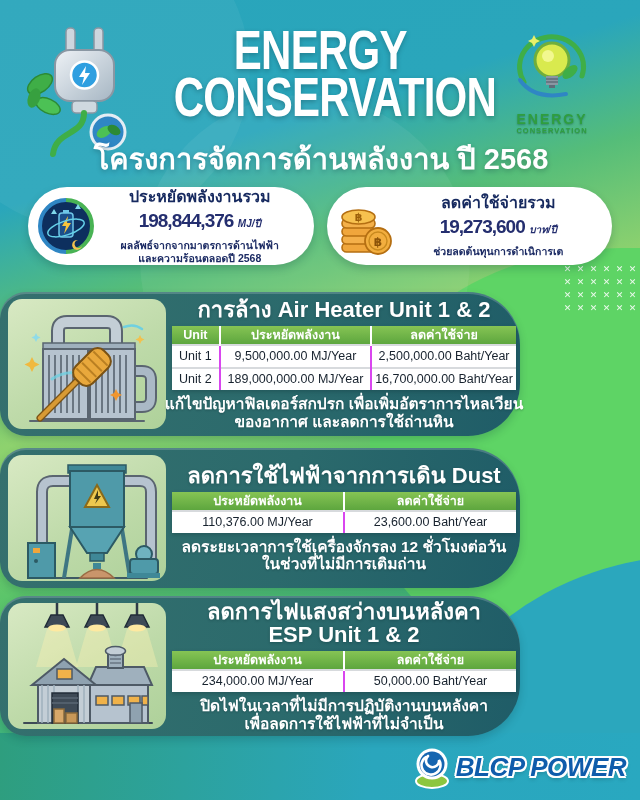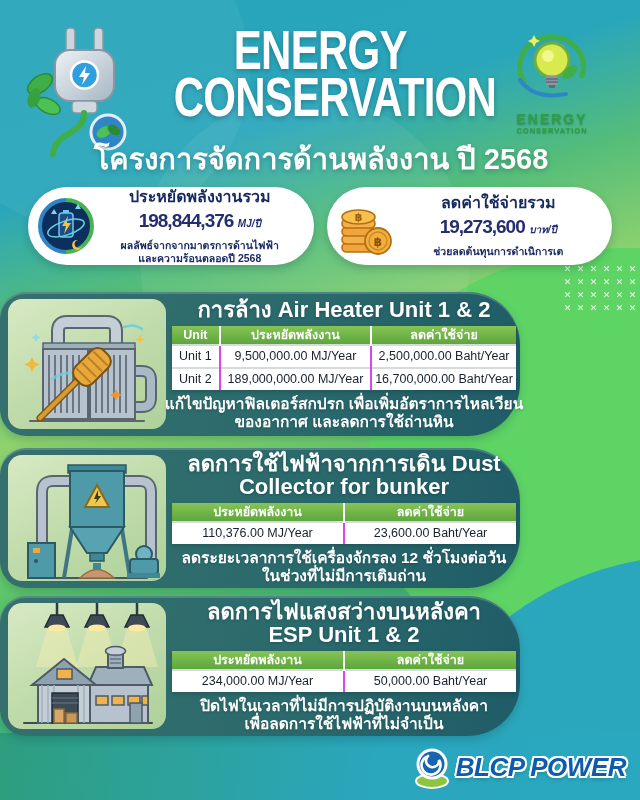--- a/index.html
+++ b/index.html
@@ -296,21 +296,20 @@
         <rect x="16" y="92" width="27" height="35" fill="#4f9aa9" stroke="#2c5a64" stroke-width="2"></rect>
         <rect x="21" y="97" width="7" height="5" fill="#f0a63c"></rect>
         <circle cx="24" cy="110" r="2" fill="#2c5a64"></circle>
         <circle cx="132" cy="103" r="8" fill="#6fb3c0" stroke="#2c5a64" stroke-width="2"></circle>
         <rect x="118" y="108" width="28" height="15" rx="3" fill="#4f9aa9" stroke="#2c5a64" stroke-width="2"></rect>
         <rect x="115" y="122" width="33" height="5" fill="#3f8897"></rect>
       </svg>
     </div>
     <div class="content">
       <div class="sec-title-line bind-hide">ลดการใช้ไฟฟ้าจากการเดิน Dust</div>
-      <div class="sec-title-line bind-hide">Collector for bunker</div>
       <table class="sec-table t2">
           <thead>
             <tr>
               <th>ประหยัดพลังงาน</th>
               <th>ลดค่าใช้จ่าย</th>
             </tr>
           </thead>
           <tbody>
             <tr>
               <td>110,376.00 MJ/Year</td>

